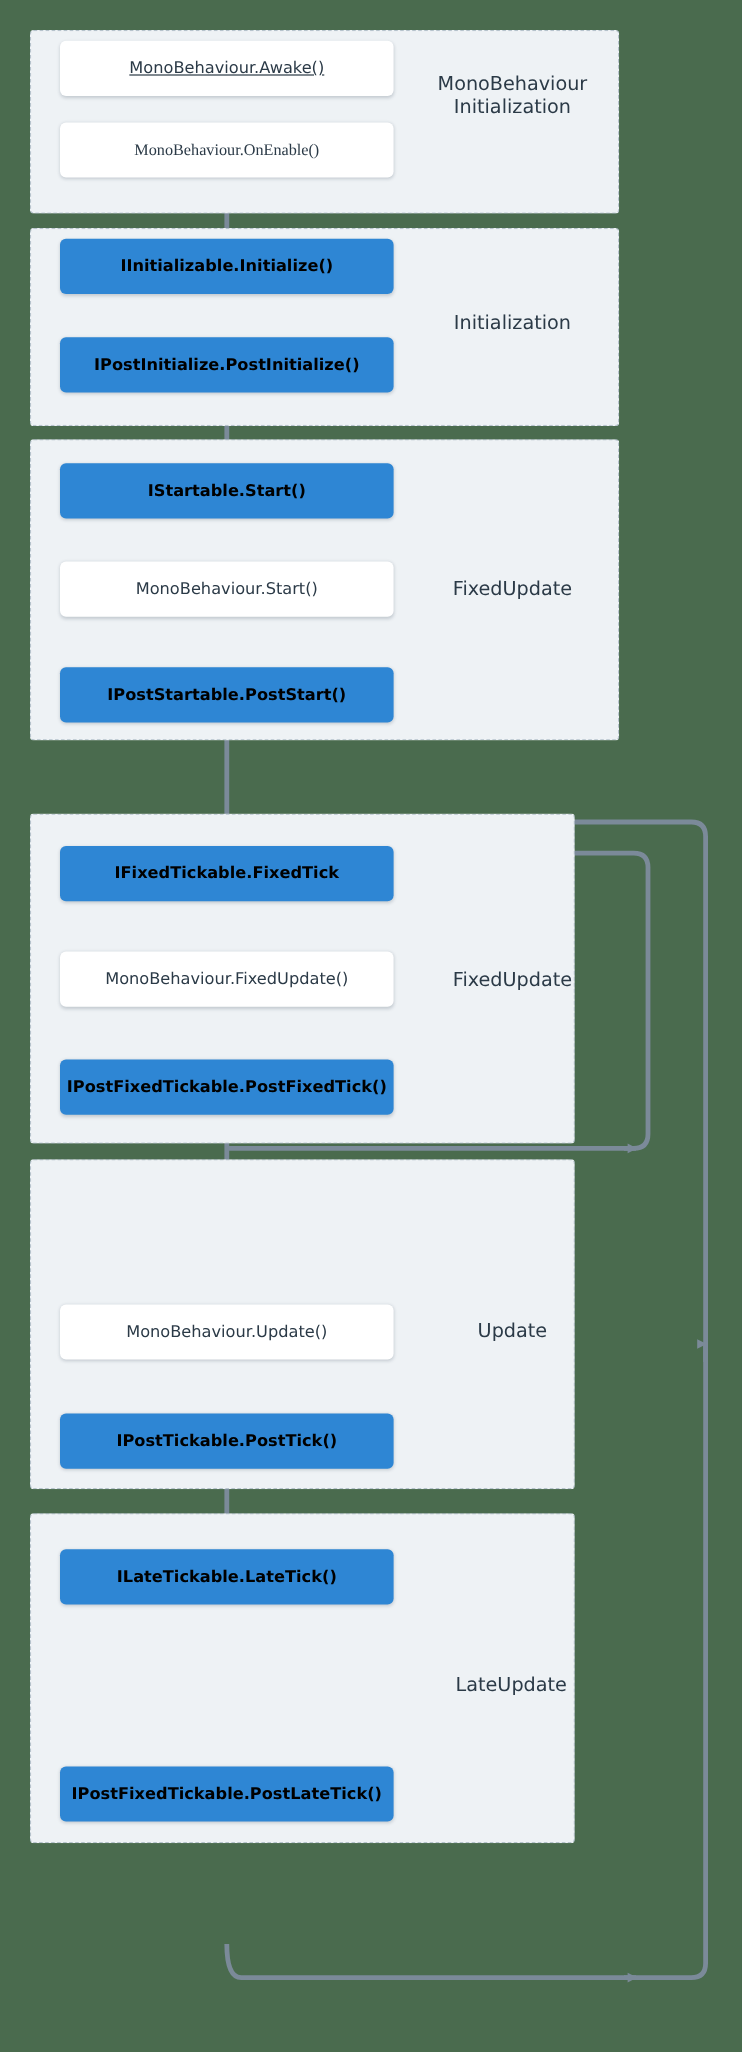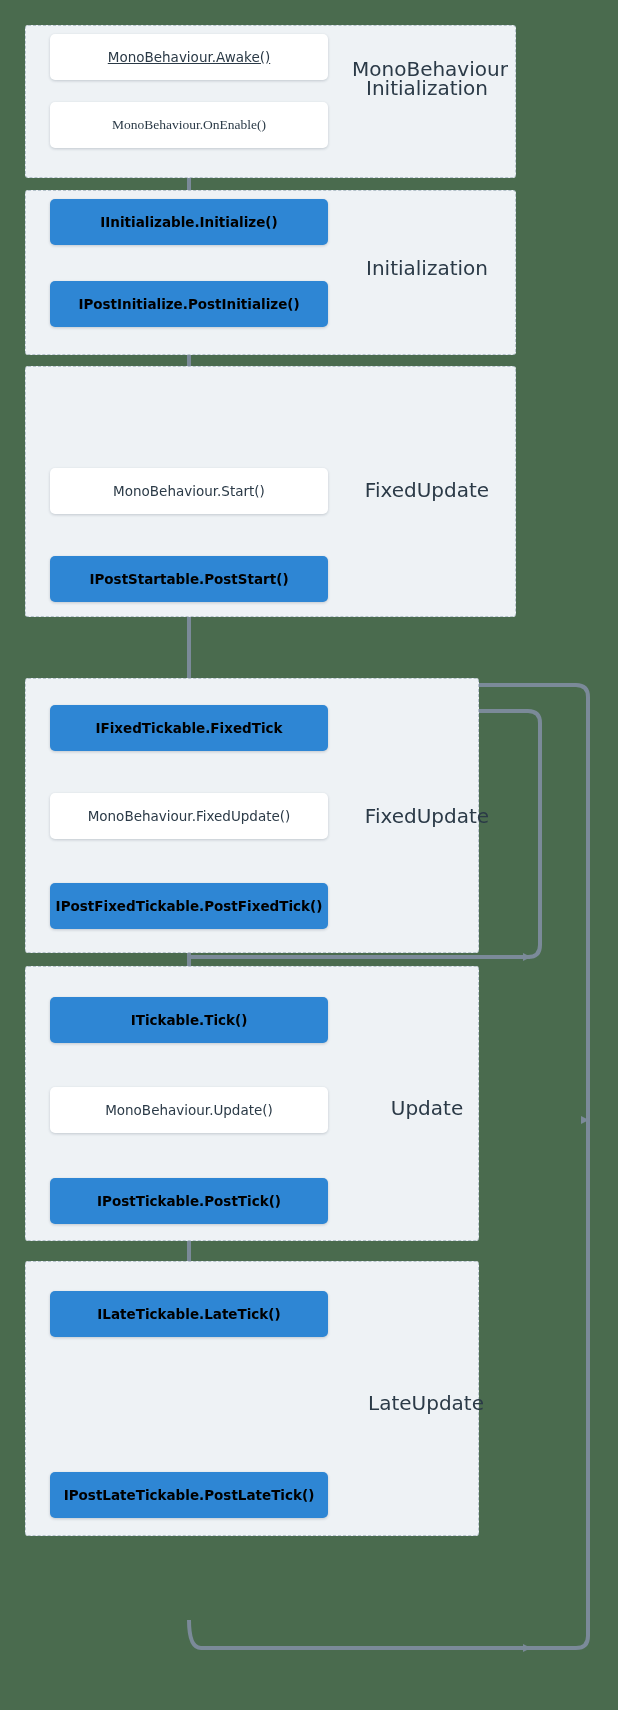--- a/index.html
+++ b/index.html
@@ -18,21 +18,21 @@
   
   .group {
     position: absolute;
     background: #eef2f5;
     border: 1px dashed #b6c3cc;
     border-radius: 3px;
   }
   .group-label {
     position: absolute;
     color: #2b3a47;
-    font-size: 20px;
+    font-size: 16px;
     line-height: 19px;
     text-align: center;
     width: 150px;
     white-space: pre-line;
   }
   
   .node {
     position: absolute;
     width: 278px;
     height: 46px;
@@ -127,33 +127,33 @@
   <div class="node mono" style="left:50px; top:34px;text-decoration:underline;">MonoBehaviour.Awake()</div>
   <div class="node mono" style="left:50px; top:102px;font-family:Liberation Serif, serif;">MonoBehaviour.OnEnable()</div>
 
   <div class="group" style="left:25px; top:190px; width:491px; height:165px;"></div>
   <div class="group-label" style="left:352px; top:259px;">Initialization</div>
   <div class="node iface" style="left:50px; top:199px;">IInitializable.Initialize()</div>
   <div class="node iface" style="left:50px; top:281px;">IPostInitialize.PostInitialize()</div>
 
   <div class="group" style="left:25px; top:366px; width:491px; height:251px;"></div>
   <div class="group-label" style="left:352px; top:481px;">FixedUpdate</div>
+  <div class="node iface" style="left:50px; top:386px;">IStartable.Start()</div>
   <div class="node mono" style="left:50px; top:468px;">MonoBehaviour.Start()</div>
   <div class="node iface" style="left:50px; top:556px;">IPostStartable.PostStart()</div>
 
   <div class="group" style="left:25px; top:678px; width:454px; height:275px;"></div>
   <div class="group-label" style="left:352px; top:807px;">FixedUpdate</div>
   <div class="node iface" style="left:50px; top:705px;">IFixedTickable.FixedTick</div>
   <div class="node mono" style="left:50px; top:793px;">MonoBehaviour.FixedUpdate()</div>
   <div class="node iface" style="left:50px; top:883px;">IPostFixedTickable.PostFixedTick()</div>
 
   <div class="group" style="left:25px; top:966px; width:454px; height:275px;"></div>
   <div class="group-label" style="left:352px; top:1099px;">Update</div>
-  <div class="node iface" style="left:50px; top:997px;">ITickable.Tick()</div>
   <div class="node mono" style="left:50px; top:1087px;">MonoBehaviour.Update()</div>
   <div class="node iface" style="left:50px; top:1178px;">IPostTickable.PostTick()</div>
 
   <div class="group" style="left:25px; top:1261px; width:454px; height:275px;"></div>
   <div class="group-label" style="left:351px; top:1394px;">LateUpdate</div>
   <div class="node iface" style="left:50px; top:1291px;">ILateTickable.LateTick()</div>
-  <div class="node iface" style="left:50px; top:1472px;">IPostLateTickable.PostLateTick()</div>
+  <div class="node iface" style="left:50px; top:1472px;">IPostFixedTickable.PostLateTick()</div>
 
 </div>
 
 </body></html>

